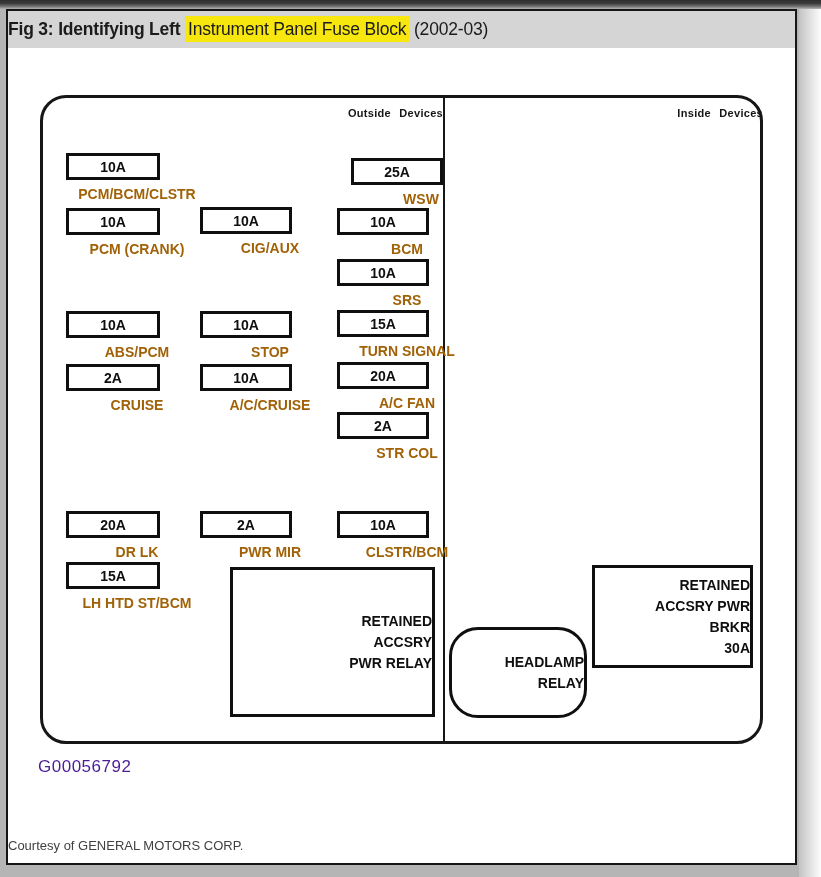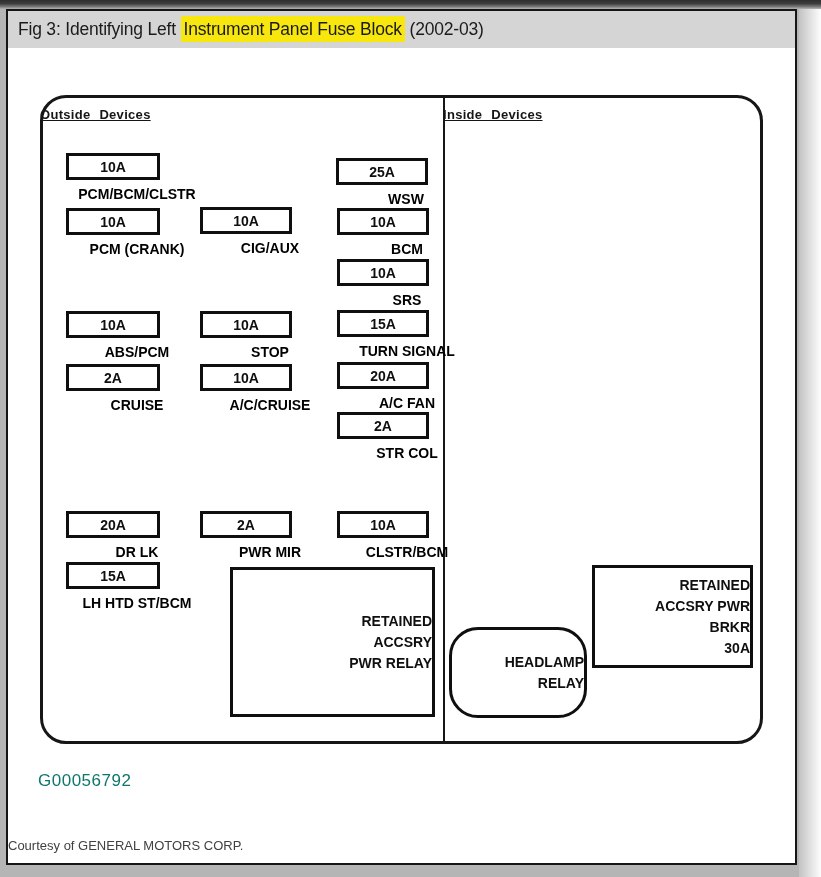--- a/index.html
+++ b/index.html
@@ -7,38 +7,38 @@
           font-family:"Liberation Sans", sans-serif;}
   .top-strip{position:absolute;left:0;top:0;width:821px;height:9px;
              background:linear-gradient(to bottom,#2e2e2e 0%,#3d3d3d 40%,#7a7a7a 75%,#b5b5b5 100%);}
   .right-shade{position:absolute;left:799px;top:9px;width:22px;height:868px;
                background:linear-gradient(to right,#c3c3c3,#fdfdfd);}
   .page{position:absolute;left:6px;top:9px;width:787px;height:852px;background:#fff;
         border:2px solid #151515;}
   .title-bar{position:absolute;left:0;top:0;width:100%;height:37px;background:#d5d5d5;
              font-size:17.5px;line-height:37px;color:#1b1b1b;letter-spacing:-0.2px;}
   .title-bar span{white-space:pre;}
-  .title-bar .pad{padding-left:10px;}
+  .title-bar .pad{padding-left:0;font-weight:bold;}
   .hl{padding:3px 3px;text-align:right;}
   .outline{position:absolute;left:32px;top:84px;width:723px;height:649px;box-sizing:border-box;
            border:3px solid #161616;border-radius:26px;}
   .divider{position:absolute;left:435px;top:84px;width:2px;height:649px;background:#161616;}
-  .sec-title{position:absolute;font-size:13px;font-weight:700;color:#161616;text-align:left;
-             word-spacing:5px;letter-spacing:0.3px;text-decoration:underline;}
+  .sec-title{position:absolute;font-size:11px;font-weight:700;color:#161616;text-align:right;
+             word-spacing:5px;letter-spacing:0.3px;}
   .sec-left{left:32px;top:96px;width:403px;}
   .sec-right{left:435px;top:96px;width:320px;}
   .fuse{position:absolute;display:flex;flex-direction:column;align-items:center;}
   .fuse-box{box-sizing:border-box;width:100%;height:27px;border:3px solid #0f0f0f;background:#fff;
             display:flex;align-items:center;justify-content:center;
             font-size:14px;font-weight:700;color:#0f0f0f;}
-  .fuse-label{margin-top:6px;font-size:14px;font-weight:700;color:#000000;white-space:nowrap;margin-left:48px;}
+  .fuse-label{margin-top:6px;font-size:14px;font-weight:700;color:#a16207;white-space:nowrap;margin-left:48px;}
   .relay{position:absolute;box-sizing:border-box;border:3px solid #0f0f0f;background:#fff;
          display:flex;flex-direction:column;align-items:flex-end;justify-content:center;}
   .relay-line{font-size:14px;font-weight:700;color:#0f0f0f;line-height:21px;white-space:nowrap;}
-  .figure-id{position:absolute;left:30px;top:746px;font-size:17px;color:#0f766e;letter-spacing:0.5px;margin-top:14px;}
+  .figure-id{position:absolute;left:30px;top:746px;font-size:17px;color:#4c1d95;letter-spacing:0.5px;}
   .credit{position:absolute;left:0;top:827px;width:100%;text-align:left;font-size:13px;color:#414141;}
 </style>
 </head>
 <body>
 
 <div class="canvas">
   <div class="top-strip"></div>
   <div class="right-shade"></div>
 
   <div class="page">
@@ -56,21 +56,21 @@
           <div class="fuse-label">PCM/BCM/CLSTR</div>
         </div>
         <div class="fuse" style="left: 58px; top: 197px; width: 94px;">
           <div class="fuse-box">10A</div>
           <div class="fuse-label">PCM (CRANK)</div>
         </div>
         <div class="fuse" style="left: 192px; top: 196px; width: 92px;">
           <div class="fuse-box">10A</div>
           <div class="fuse-label">CIG/AUX</div>
         </div>
-        <div class="fuse" style="left: 328px; top: 147px; width: 92px;">
+        <div class="fuse" style="left: 343px; top: 147px; width: 92px;">
           <div class="fuse-box">25A</div>
           <div class="fuse-label">WSW</div>
         </div>
         <div class="fuse" style="left: 329px; top: 197px; width: 92px;">
           <div class="fuse-box">10A</div>
           <div class="fuse-label">BCM</div>
         </div>
         <div class="fuse" style="left: 329px; top: 248px; width: 92px;">
           <div class="fuse-box">10A</div>
           <div class="fuse-label">SRS</div>

